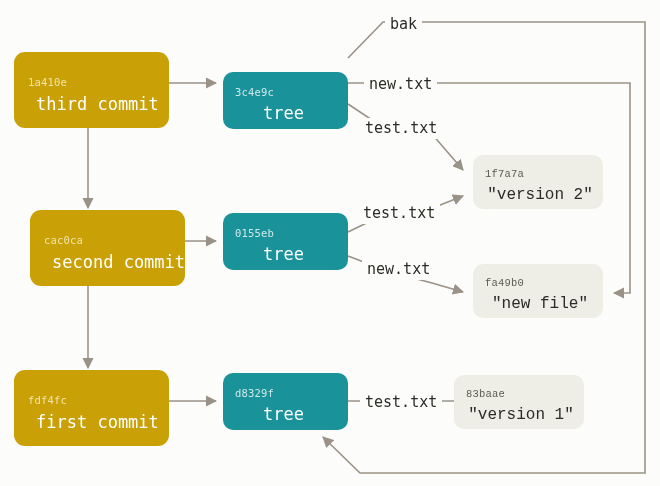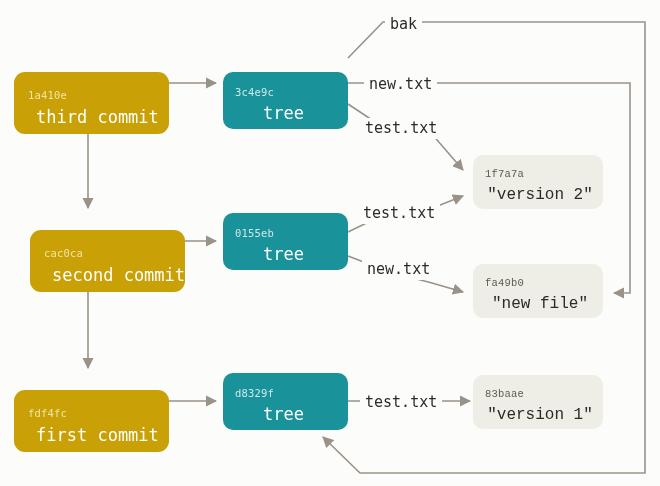--- a/index.html
+++ b/index.html
@@ -40,24 +40,23 @@
   }
   .node .label {
     line-height: 1;
     white-space: nowrap;
   }
 
   
   .commit {
     background: #C9A005;
     width: 155px;
-    height: 62px;
+    height: 76px;
     padding: 10px 0 0 14px;
     border-radius: 11px;
-    margin-top: 20px;
   }
   .commit .hash { color: #F2E4A8; margin-bottom: 8px; }
   .commit .label {
     color: #FFFFFF;
     font-size: 17px;
     padding-left: 8px;
   }
 
   
   .tree {
@@ -173,21 +172,21 @@
   <div class="node blob" style="left:473px; top:155px;">
     <div class="hash">1f7a7a</div>
     <div class="label">"version 2"</div>
   </div>
 
   <div class="node blob" style="left:473px; top:264px;">
     <div class="hash">fa49b0</div>
     <div class="label">"new file"</div>
   </div>
 
-  <div class="node blob" style="left:473px; top:375px;">
+  <div class="node blob" style="left:454px; top:375px;">
     <div class="hash">83baae</div>
     <div class="label">"version 1"</div>
   </div>
 
   <div class="edge-label" style="left:385px; top:14px;">bak</div>
 
   <div class="edge-label" style="left:364px; top:74px;">new.txt</div>
 
   <div class="edge-label" style="left:360px; top:118px;">test.txt</div>
 

